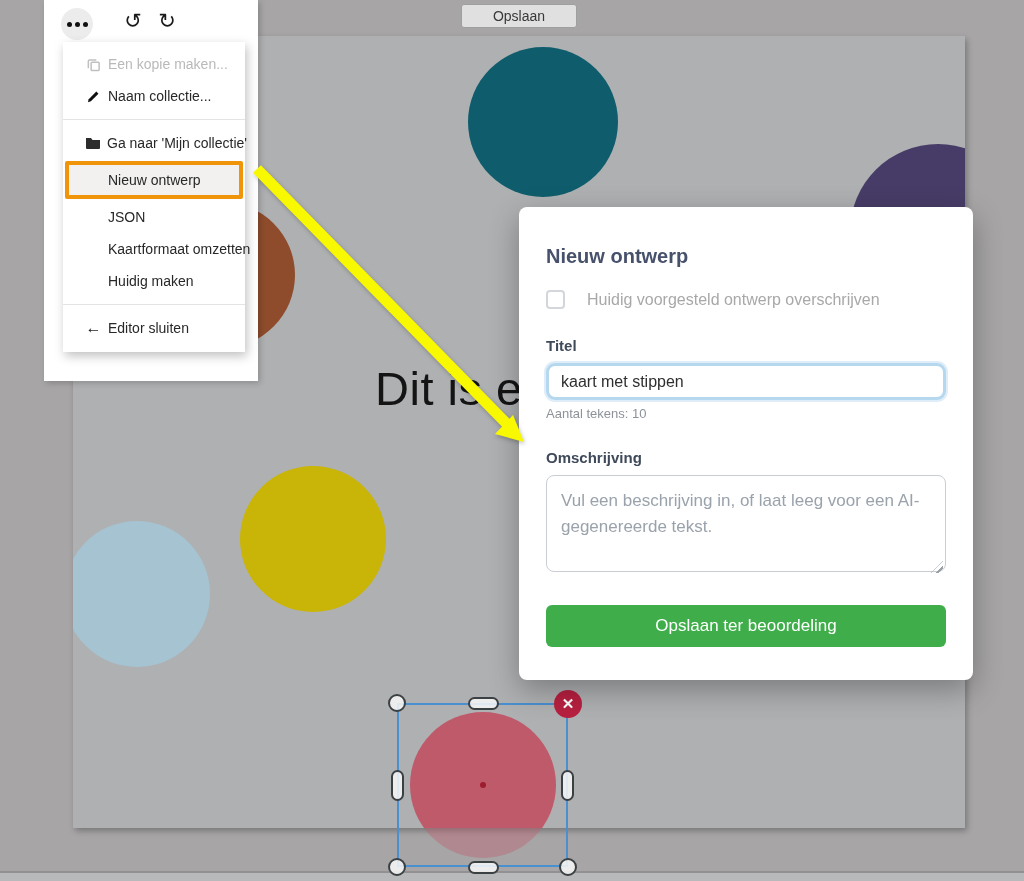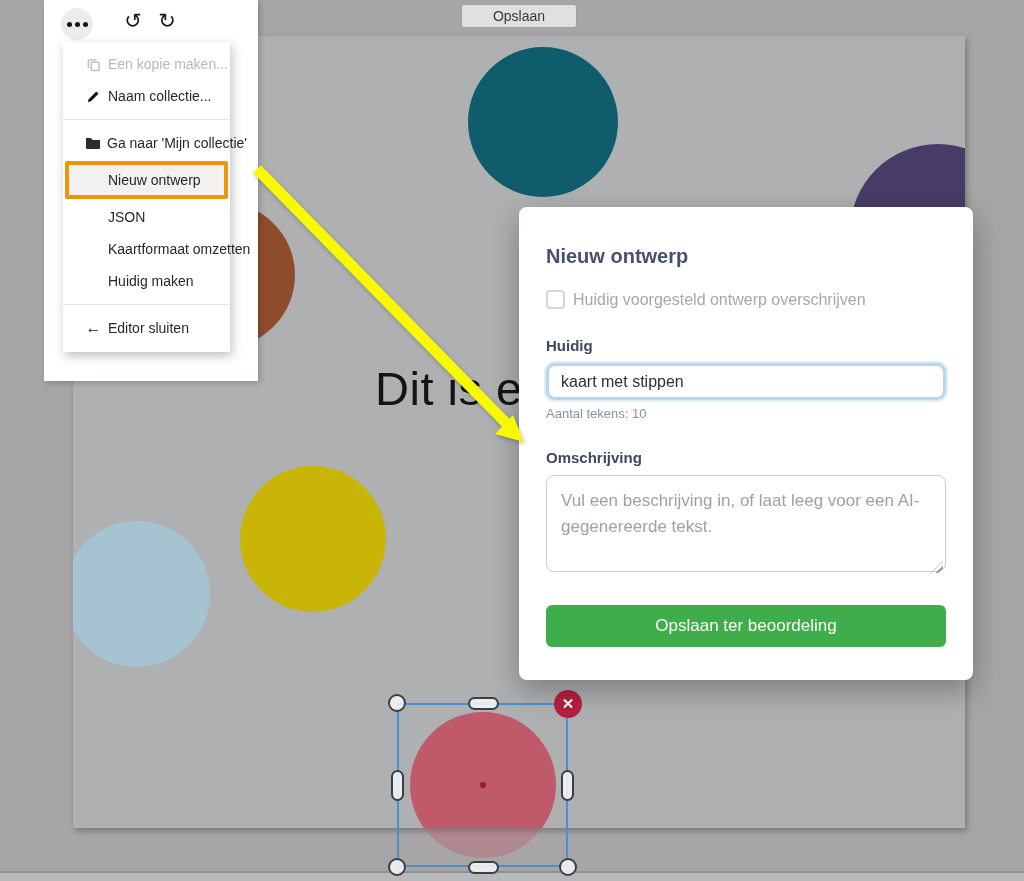--- a/index.html
+++ b/index.html
@@ -76,21 +76,21 @@
   .more-button i { width: 5px; height: 5px; border-radius: 50%; background: #111; }
   .icon-btn {
     position: absolute; top: 6px; width: 30px; height: 30px; border: none;
     background: transparent; font-size: 21px; color: #1a1a1a; cursor: pointer;
     line-height: 30px; text-align: center; padding: 0;
   }
   .undo-btn { left: 74px; }
   .redo-btn { left: 108px; }
 
   .dropdown-menu {
-    position: absolute; left: 63px; top: 42px; width: 167px;
+    position: absolute; left: 63px; top: 42px; width: 182px;
     background: #fff; z-index: 41; box-shadow: 2px 4px 10px rgba(0,0,0,0.25);
     padding: 6px 0 8px 0;
   }
   .menu-item {
     display: flex; align-items: center; height: 32px; padding-left: 22px;
     font-size: 14px; color: #282828; cursor: pointer; white-space: nowrap;
   }
   .menu-item .mi-icon { width: 17px; margin-right: 6px; display: flex; align-items: center; justify-content: center; }
   .menu-item.no-icon { padding-left: 45px; }
   .menu-item.disabled { color: #b9b9b9; cursor: default; }
@@ -110,21 +110,21 @@
   }
 
   
   .modal {
     position: absolute; left: 519px; top: 207px; width: 454px; height: 473px;
     background: #fff; border-radius: 8px; z-index: 50;
     box-shadow: 0 10px 30px rgba(0,0,0,0.3);
     padding: 38px 27px 26px 27px;
   }
   .modal-title { font-size: 20px; font-weight: bold; color: #47516b; margin-bottom: 22px; }
-  .checkbox-row { display: flex; align-items: center; gap: 8px; margin-bottom: 28px; }
+  .checkbox-row { display: flex; align-items: center; gap: 22px; margin-bottom: 28px; }
   .checkbox {
     width: 19px; height: 19px; border: 2px solid #d3d6da; border-radius: 4px;
     background: #fff; flex: 0 0 auto; cursor: pointer;
   }
   .checkbox-label { font-size: 16px; color: #a8a8a8; }
   .field-label { font-size: 15px; font-weight: bold; color: #3e4959; margin-bottom: 9px; }
   .title-input {
     width: 100%; height: 37px; border: 3px solid #b5d8ef; border-radius: 9px;
     box-shadow: 0 0 0 2px rgba(181,216,239,0.45);
     font-size: 16px; color: #2f2f2f; padding: 0 12px; outline: none;
@@ -255,21 +255,21 @@
 </div>
 
 <button class="front-tab">Opslaan</button>
 
 <div class="modal">
   <div class="modal-title">Nieuw ontwerp</div>
   <div class="checkbox-row">
     <div class="checkbox"></div>
     <div class="checkbox-label">Huidig voorgesteld ontwerp overschrijven</div>
   </div>
-  <div class="field-label">Huidig</div>
+  <div class="field-label">Titel</div>
   <input class="title-input" type="text" value="kaart met stippen" style="">
   <div class="char-count">Aantal tekens: 10</div>
   <div class="field-label">Omschrijving</div>
   <div class="desc-wrap">
     <textarea class="desc-textarea" placeholder="Vul een beschrijving in, of laat leeg voor een AI-gegenereerde tekst." style=""></textarea>
     <div class="resize-handle"></div>
   </div>
   <button class="submit-btn">Opslaan ter beoordeling</button>
 </div>
 

